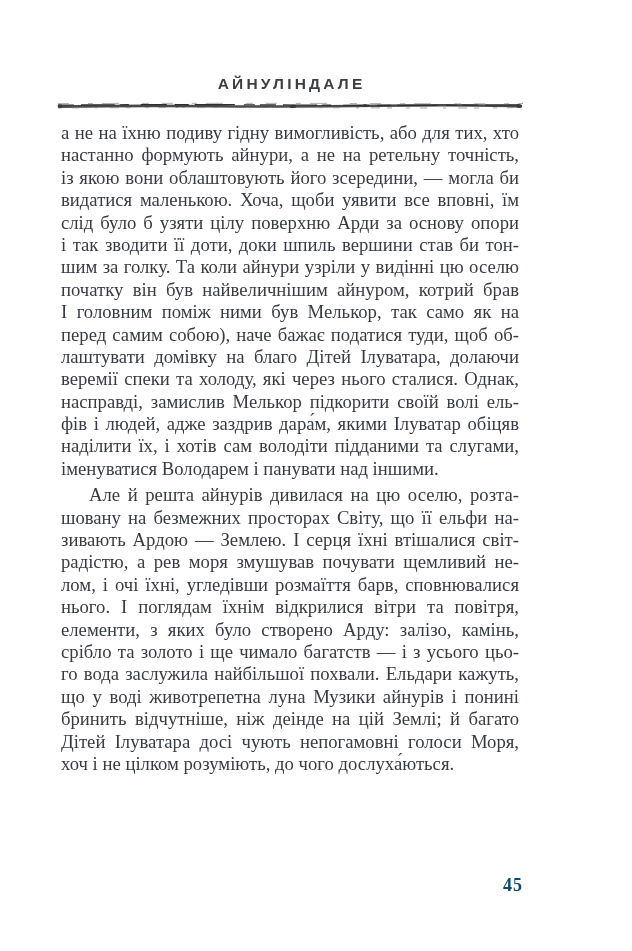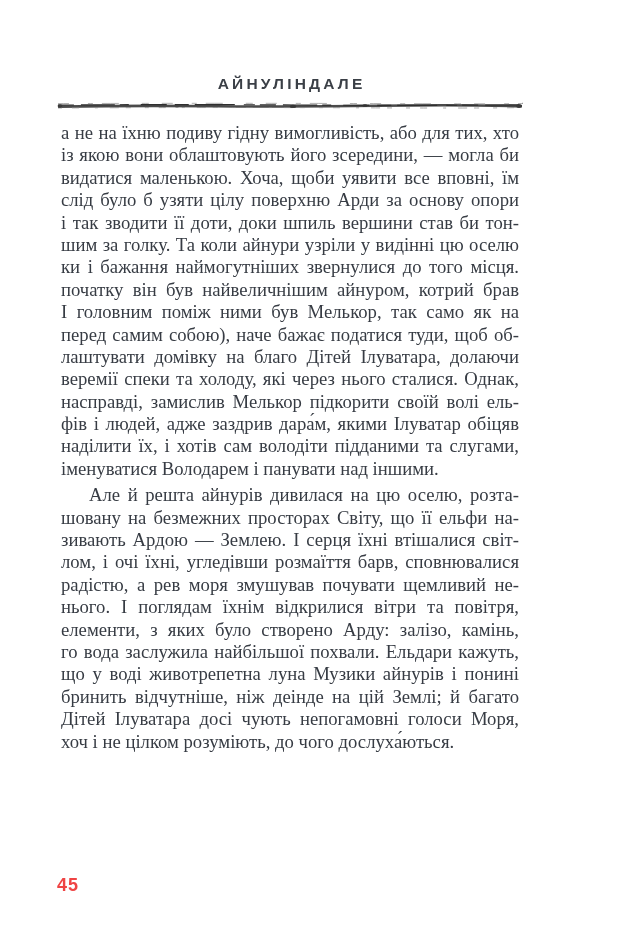--- a/index.html
+++ b/index.html
@@ -44,26 +44,26 @@
   .line{
     text-align:justify;
     text-align-last:justify;
     white-space:normal;
     height:22.4px;
   }
   .line.last{text-align-last:left;}
   .line.indent{text-indent:28px;}
   .page-number{
     position:absolute;top:875px;left:0;width:466px;
-    text-align:left;
-    font-family:Liberation Sans, sans-serif;
+    text-align:right;
+    font-family:Liberation Serif, serif;
     font-weight:600;
     font-size:18px;
     letter-spacing:1px;
-    color:#ef4444;
+    color:#0c4a6e;
   }
 </style>
 </head>
 <body>
 
 <div class="page">
   <div class="content">
 
     <div class="chapter-title">АЙНУЛІНДАЛЕ</div>
 
@@ -77,44 +77,45 @@
         <ellipse cx="462" cy="5" rx="2.8" ry="1.9" fill="#3a3a3a"></ellipse>
         <ellipse cx="236" cy="5.4" rx="3.2" ry="1.6" fill="#333333" opacity="0.85"></ellipse>
         <ellipse cx="308" cy="4.6" rx="2.6" ry="1.5" fill="#333333" opacity="0.8"></ellipse>
         <ellipse cx="120" cy="5.2" rx="2.2" ry="1.3" fill="#444444" opacity="0.8"></ellipse>
       </svg>
     </div>
 
     <div class="body-text">
         <div class="para">
           <div class="line">а не на їхню подиву гідну вимогливість, або для тих, хто</div>
+          <div class="line">настанно формують айнури, а не на ретельну точність,</div>
           <div class="line">із якою вони облаштовують його зсередини, — могла би</div>
           <div class="line">видатися маленькою. Хоча, щоби уявити все вповні, їм</div>
           <div class="line">слід було б узяти цілу поверхню Арди за основу опори</div>
           <div class="line">і так зводити її доти, доки шпиль вершини став би тон-</div>
           <div class="line">шим за голку. Та коли айнури узріли у видінні цю оселю</div>
-          <div class="line">ки і бажання наймогутніших звернулися до того місця.</div>
           <div class="line">початку він був найвеличнішим айнуром, котрий брав</div>
           <div class="line">І головним поміж ними був Мелькор, так само як на</div>
           <div class="line">перед самим собою), наче бажає податися туди, щоб об-</div>
           <div class="line">лаштувати домівку на благо Дітей Ілуватара, долаючи</div>
           <div class="line">веремії спеки та холоду, які через нього сталися. Однак,</div>
           <div class="line">насправді, замислив Мелькор підкорити своїй волі ель-</div>
           <div class="line">фів і людей, адже заздрив дара́м, якими Ілуватар обіцяв</div>
           <div class="line">наділити їх, і хотів сам володіти підданими та слугами,</div>
           <div class="line last">іменуватися Володарем і панувати над іншими.</div>
         </div>
         <div class="para">
           <div class="line indent">Але й решта айнурів дивилася на цю оселю, розта-</div>
           <div class="line">шовану на безмежних просторах Світу, що її ельфи на-</div>
           <div class="line">зивають Ардою — Землею. І серця їхні втішалися світ-</div>
+          <div class="line">радістю, а рев моря змушував почувати щемливий не-</div>
           <div class="line">лом, і очі їхні, угледівши розмаїття барв, сповнювалися</div>
-          <div class="line">радістю, а рев моря змушував почувати щемливий не-</div>
           <div class="line">нього. І поглядам їхнім відкрилися вітри та повітря,</div>
           <div class="line">елементи, з яких було створено Арду: залізо, камінь,</div>
+          <div class="line">срібло та золото і ще чимало багатств — і з усього цьо-</div>
           <div class="line">го вода заслужила найбільшої похвали. Ельдари кажуть,</div>
           <div class="line">що у воді животрепетна луна Музики айнурів і понині</div>
           <div class="line">бринить відчутніше, ніж деінде на цій Землі; й багато</div>
           <div class="line">Дітей Ілуватара досі чують непогамовні голоси Моря,</div>
           <div class="line last">хоч і не цілком розуміють, до чого дослуха́ються.</div>
         </div>
       </div>
 
     <div class="page-number">45</div>
   </div>

